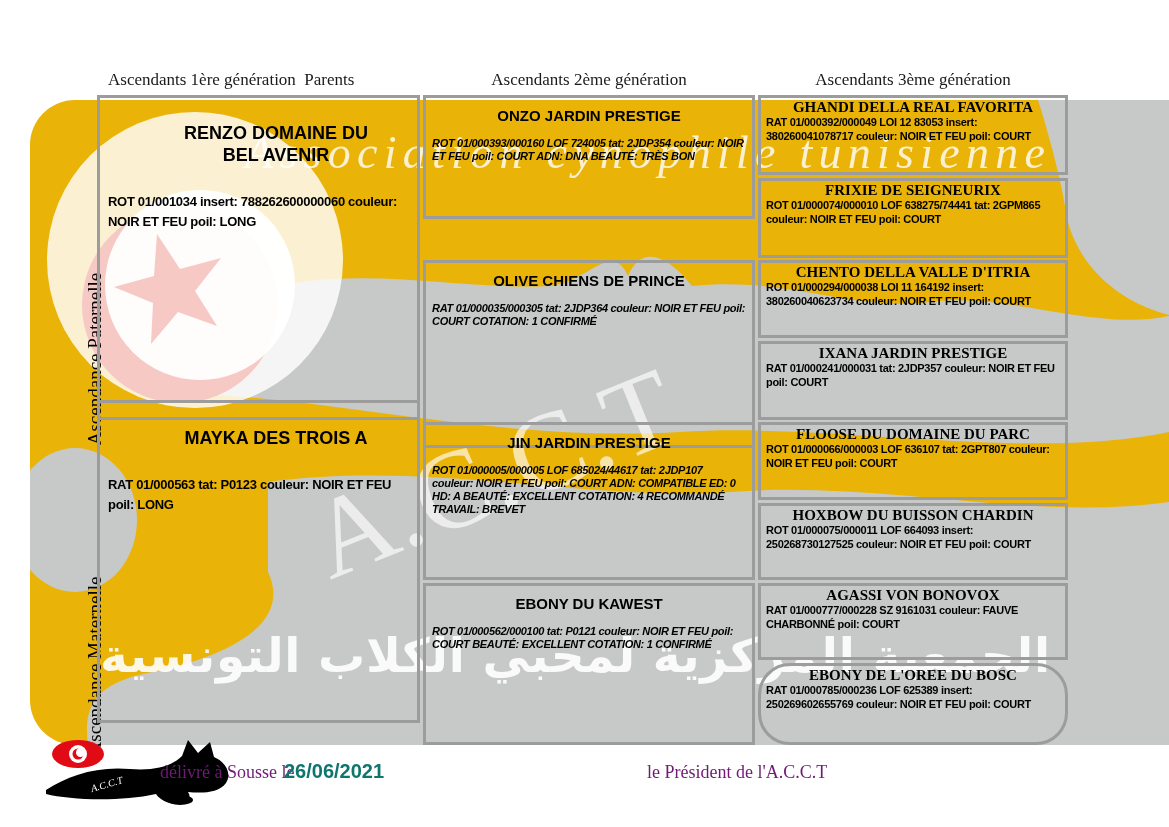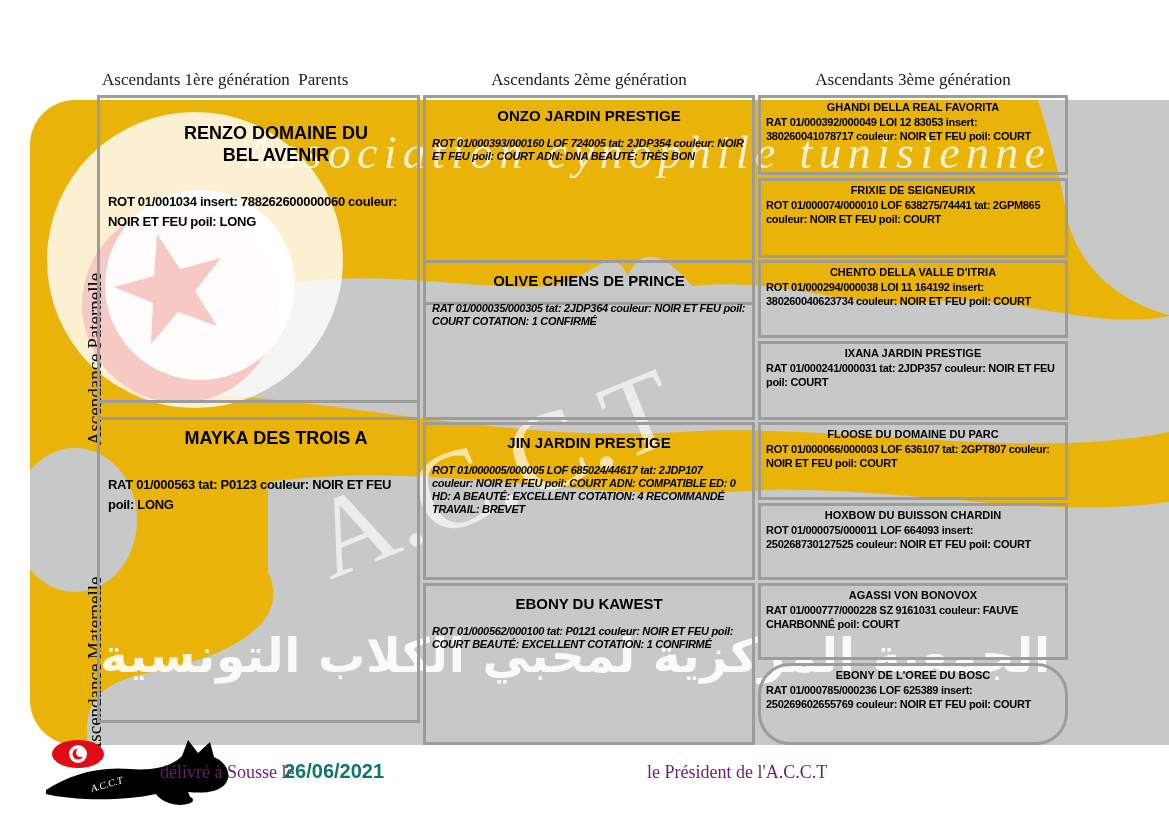--- a/index.html
+++ b/index.html
@@ -5,21 +5,21 @@
   html,body{margin:0;padding:0;}
   body{
     width:1169px;height:827px;position:relative;overflow:hidden;
     background:#ffffff;font-family:"Liberation Sans",sans-serif;color:#000;
   }
   
   .gen-header{
     position:absolute;top:70px;font-family:"Liberation Serif",serif;
     font-size:17px;color:#1a1a1a;white-space:pre;
   }
-  #hdr-gen1{left:102px;}
+  #hdr-gen1{left:108px;}
   #hdr-gen2{left:423px;width:332px;text-align:center;}
   #hdr-gen3{left:758px;width:310px;text-align:center;}
 
   
   .panel{
     position:absolute;left:30px;top:100px;width:1139px;height:645px;
     background:#eab308;border-radius:45px 0 0 45px;
   }
   .panel svg{position:absolute;left:0;top:0;}
 
@@ -36,43 +36,43 @@
   .box{
     position:absolute;border:3px solid #9c9c9c;box-sizing:border-box;
     background:transparent;overflow:hidden;
   }
   .c1{left:97px;width:323px;}
   .c2{left:423px;width:332px;}
   .c3{left:758px;width:310px;}
 
   #bx-sire{top:95px;height:325px;}
   #bx-dam{top:400px;height:323px;}
-  #bx-g2-1{top:95px;height:210px;}
-  #bx-g2-2{top:260px;height:160px;}
+  #bx-g2-1{top:95px;height:124px;}
+  #bx-g2-2{top:260px;height:188px;}
   #bx-g2-3{top:422px;height:158px;}
   #bx-g2-4{top:583px;height:162px;}
   #bx-g3-1{top:95px;height:80px;}
   #bx-g3-2{top:178px;height:80px;}
   #bx-g3-3{top:260px;height:78px;}
   #bx-g3-4{top:341px;height:79px;}
   #bx-g3-5{top:422px;height:78px;}
   #bx-g3-6{top:503px;height:77px;}
   #bx-g3-7{top:583px;height:77px;}
   #bx-g3-8{top:663px;height:82px;border-radius:32px;}
 
   .box-title{font-weight:bold;text-align:center;}
   .box-body{font-weight:bold;text-align:left;letter-spacing:-0.3px;}
 
   .c1 .box-title{font-size:18px;line-height:22px;padding:24px 30px 0;margin-left:35px;}
   .c1 .box-body{font-size:13px;line-height:20px;padding:0 8px;margin-top:26px;}
 
   .c2 .box-title{font-size:15px;line-height:17px;padding:9px 6px 0;}
   .c2 .box-body{font-size:11px;line-height:13px;padding:0 6px;margin-top:13px;font-style:italic;}
 
-  .c3 .box-title{font-size:11px;line-height:13px;padding:3px 0 0;}
+  .c3 .box-title{font-size:15px;line-height:13px;padding:3px 0 0;font-family:Liberation Serif, serif;}
   .c3 .box-body{font-size:11px;line-height:13.5px;padding:0 5px;margin-top:2px;}
 
   
   .footer-text{position:absolute;font-family:"Liberation Serif",serif;font-size:18px;color:#701a75;}
   #issued-label{left:160px;top:762px;}
   #issued-date{
     position:absolute;left:284px;top:760px;
     font-family:"Liberation Sans",sans-serif;font-weight:bold;font-size:20px;color:#0f766e;
   }
   #president-label{left:647px;top:762px;}

